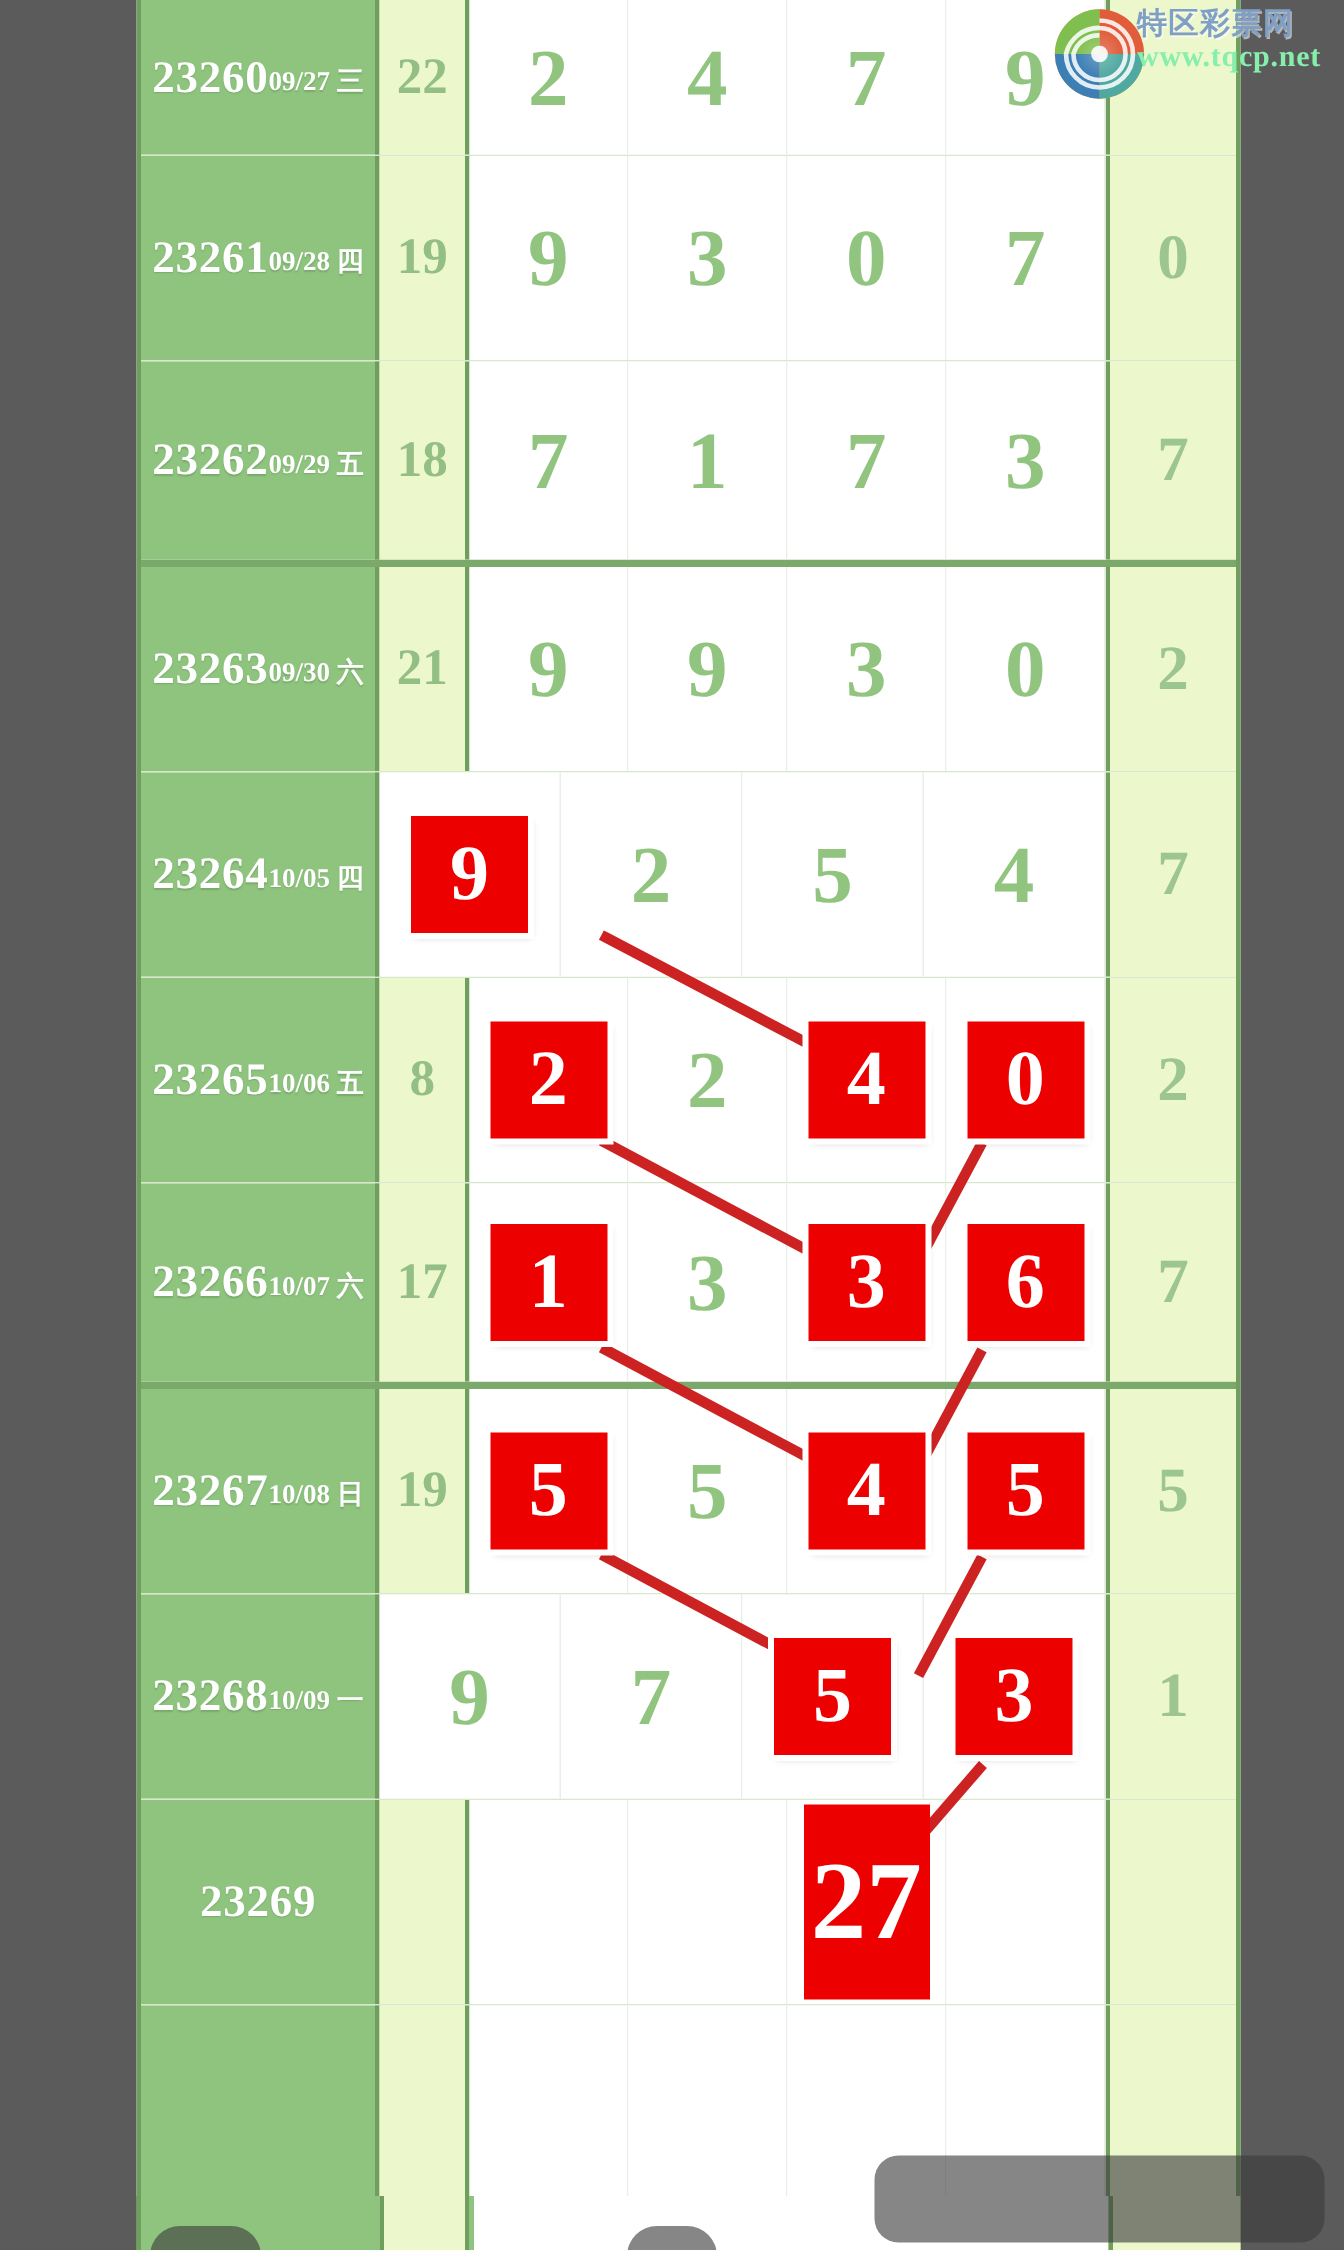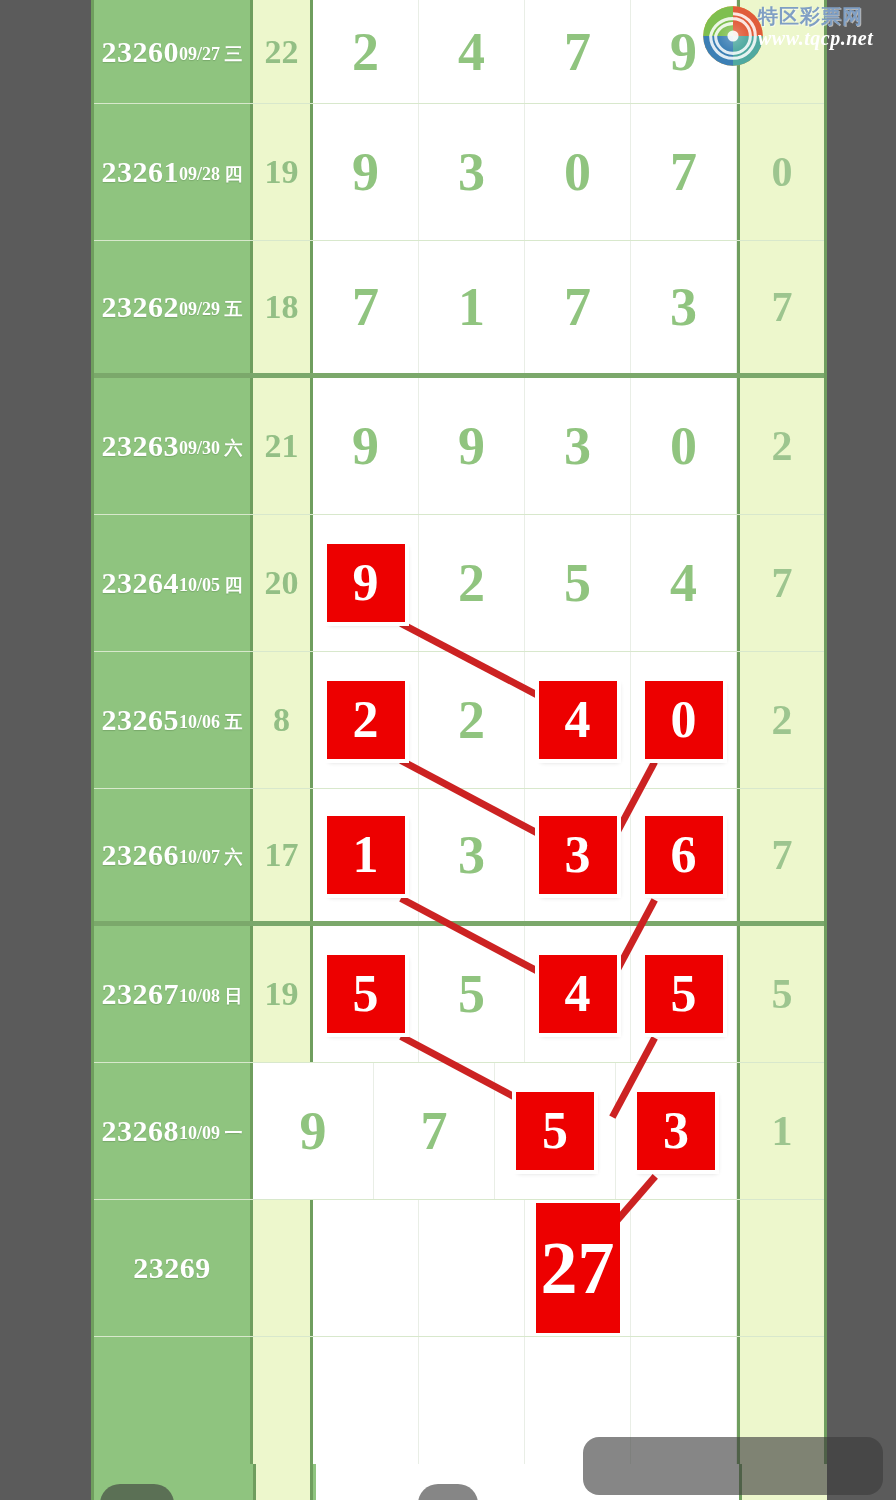--- a/index.html
+++ b/index.html
@@ -115,24 +115,23 @@
   #wm .wtext {
     position:absolute; left:38px; top:6px;
     display:flex; flex-direction:column; line-height:1;
   }
   #wm .wt1 {
     font-size:20px; font-weight:bold; color:#7f9fc4;
     letter-spacing:1px;
     text-shadow:1px 1px 0 rgba(255,255,255,.55);
   }
   #wm .wt2 {
-    font-size:20px; font-weight:bold; color:#ffffff;
+    font-size:20px; font-weight:bold; color:#86efac;
     letter-spacing:0.5px; margin-top:2px;
     font-family:"Liberation Serif", serif;
-    font-style:italic;
   }
 
   
   #blob1 {
     position:absolute; left:583px; top:1437px;
     width:300px; height:58px;
     background:rgba(60,60,60,.62);
     border-radius:16px; z-index:10;
   }
   #blob2 {
@@ -242,21 +241,20 @@
         <div class="c-num">
           <span class="num-plain">0</span>
         </div>
         <div class="c-tail">2</div>
       </div>
       <div class="row">
         <div class="c-issue">
           <div class="issue-no">23264</div>
           <div class="issue-date">10/05 四</div>
         </div>
-        <div class="c-sum">20</div>
         <div class="c-num">
           <span class="hl">9</span>
         </div>
         <div class="c-num">
           <span class="num-plain">2</span>
         </div>
         <div class="c-num">
           <span class="num-plain">5</span>
         </div>
         <div class="c-num">

